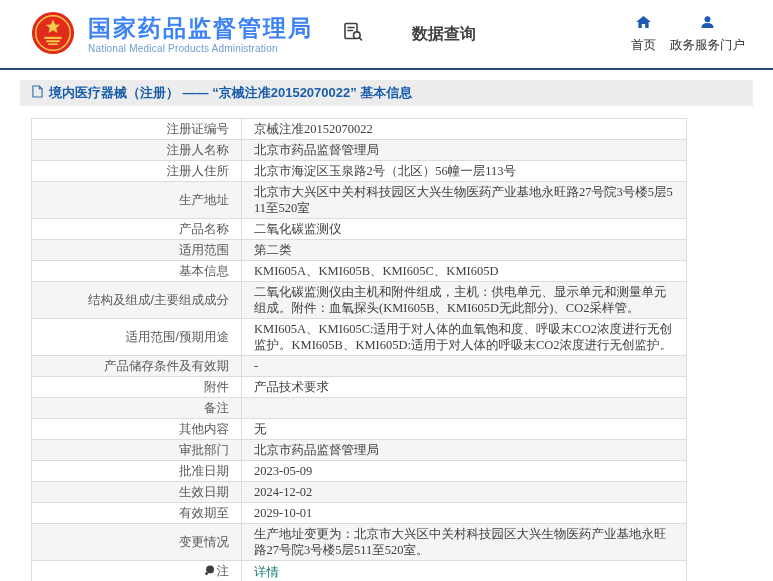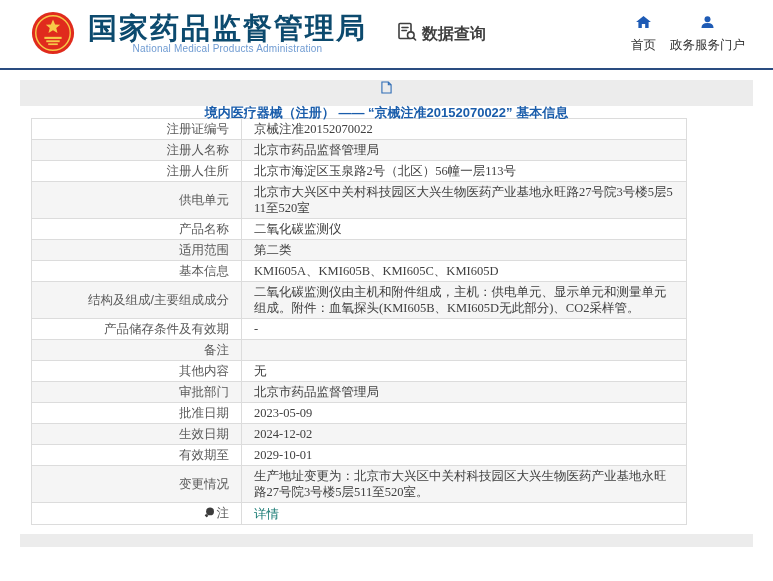--- a/index.html
+++ b/index.html
@@ -4,31 +4,31 @@
 <style>
   * { margin:0; padding:0; box-sizing:border-box; }
   html,body { width:773px; height:581px; background:#ffffff; overflow:hidden;
     font-family:"Liberation Sans","DejaVu Sans",sans-serif; }
 
   
   .header { height:70px; display:flex; align-items:center; padding:0 0 0 30px;
     border-bottom:2px solid #2a4c80; background:#ffffff; }
   .emblem { flex:0 0 auto; margin-top:2px; }
   .brand { margin-left:12px; }
-  .brand-title { font-size:29px; font-weight:700; color:#0c4a6e; letter-spacing:2px; line-height:26px; }
-  .brand-sub { font-size:10px; color:#6f9bd2; margin-top:2px; letter-spacing:.2px;text-align:center; }
+  .brand-title { font-size:23px; font-weight:700; color:#3b82f6; letter-spacing:2px; line-height:26px; }
+  .brand-sub { font-size:10px; color:#6f9bd2; margin-top:2px; letter-spacing:.2px; }
   .nav-query { display:flex; align-items:center; gap:5px; margin-left:30px; cursor:pointer; }
-  .nav-query-label { font-size:16px; color:#3f3f3f; font-weight:600; }
+  .nav-query-label { font-size:16px; color:#3f3f3f; font-weight:600;margin-left:44px; }
   .top-right { margin-left:auto; margin-right:28px; display:flex; gap:14px; }
   .top-link { display:flex; flex-direction:column; align-items:center; gap:4px; cursor:pointer; }
   .top-link-label { font-size:12.5px; color:#333; white-space:nowrap; }
 
   
   .breadcrumb { margin:10px 20px 8px 20px; height:26px; background:#ececec;
-    display:flex; align-items:center; padding:0 12px; gap:6px;flex-direction:column; }
+    display:flex; align-items:center; padding:0 12px; gap:6px; }
   .breadcrumb-text { font-size:13px; color:#1a5dab; font-weight:600; white-space:nowrap; }
 
   
   .info-table { margin-left:31px; width:656px; border-collapse:collapse;
     font-size:12.5px; color:#404040; table-layout:fixed;margin-top:12px; }
   .info-table tr { background:#ffffff; }
   .info-table tr:nth-child(even) { background:#f5f5f5; }
   .info-table th, .info-table td { border:1px solid #dcdcdc; padding:2px 12px;
     line-height:16px; vertical-align:middle; font-weight:400; }
   .info-table th { width:210px; text-align:right; color:#595959; white-space:nowrap; }
@@ -119,21 +119,21 @@
 
       <tr class="row">
         <th>
           <span>注册人住所</span>
         </th>
         <td><span class="val">北京市海淀区玉泉路2号（北区）56幢一层113号</span></td>
       </tr>
 
       <tr class="row">
         <th>
-          <span>供电单元</span>
+          <span>生产地址</span>
         </th>
         <td><span class="val">北京市大兴区中关村科技园区大兴生物医药产业基地永旺路27号院3号楼5层511至520室</span></td>
       </tr>
 
       <tr class="row">
         <th>
           <span>产品名称</span>
         </th>
         <td><span class="val">二氧化碳监测仪</span></td>
       </tr>
@@ -152,28 +152,40 @@
         <td><span class="val">KMI605A、KMI605B、KMI605C、KMI605D</span></td>
       </tr>
 
       <tr class="row">
         <th>
           <span>结构及组成/主要组成成分</span>
         </th>
         <td><span class="val">二氧化碳监测仪由主机和附件组成，主机：供电单元、显示单元和测量单元组成。附件：血氧探头(KMI605B、KMI605D无此部分)、CO2采样管。</span></td>
       </tr>
 
+      <tr class="row">
+        <th>
+          <span>适用范围/预期用途</span>
+        </th>
+        <td><span class="val">KMI605A、KMI605C:适用于对人体的血氧饱和度、呼吸末CO2浓度进行无创监护。KMI605B、KMI605D:适用于对人体的呼吸末CO2浓度进行无创监护。</span></td>
+      </tr>
 
       <tr class="row">
         <th>
           <span>产品储存条件及有效期</span>
         </th>
         <td><span class="val">-</span></td>
       </tr>
 
+      <tr class="row">
+        <th>
+          <span>附件</span>
+        </th>
+        <td><span class="val">产品技术要求</span></td>
+      </tr>
 
       <tr class="row">
         <th>
           <span>备注</span>
         </th>
         <td><span class="val"></span></td>
       </tr>
 
       <tr class="row">
         <th>

